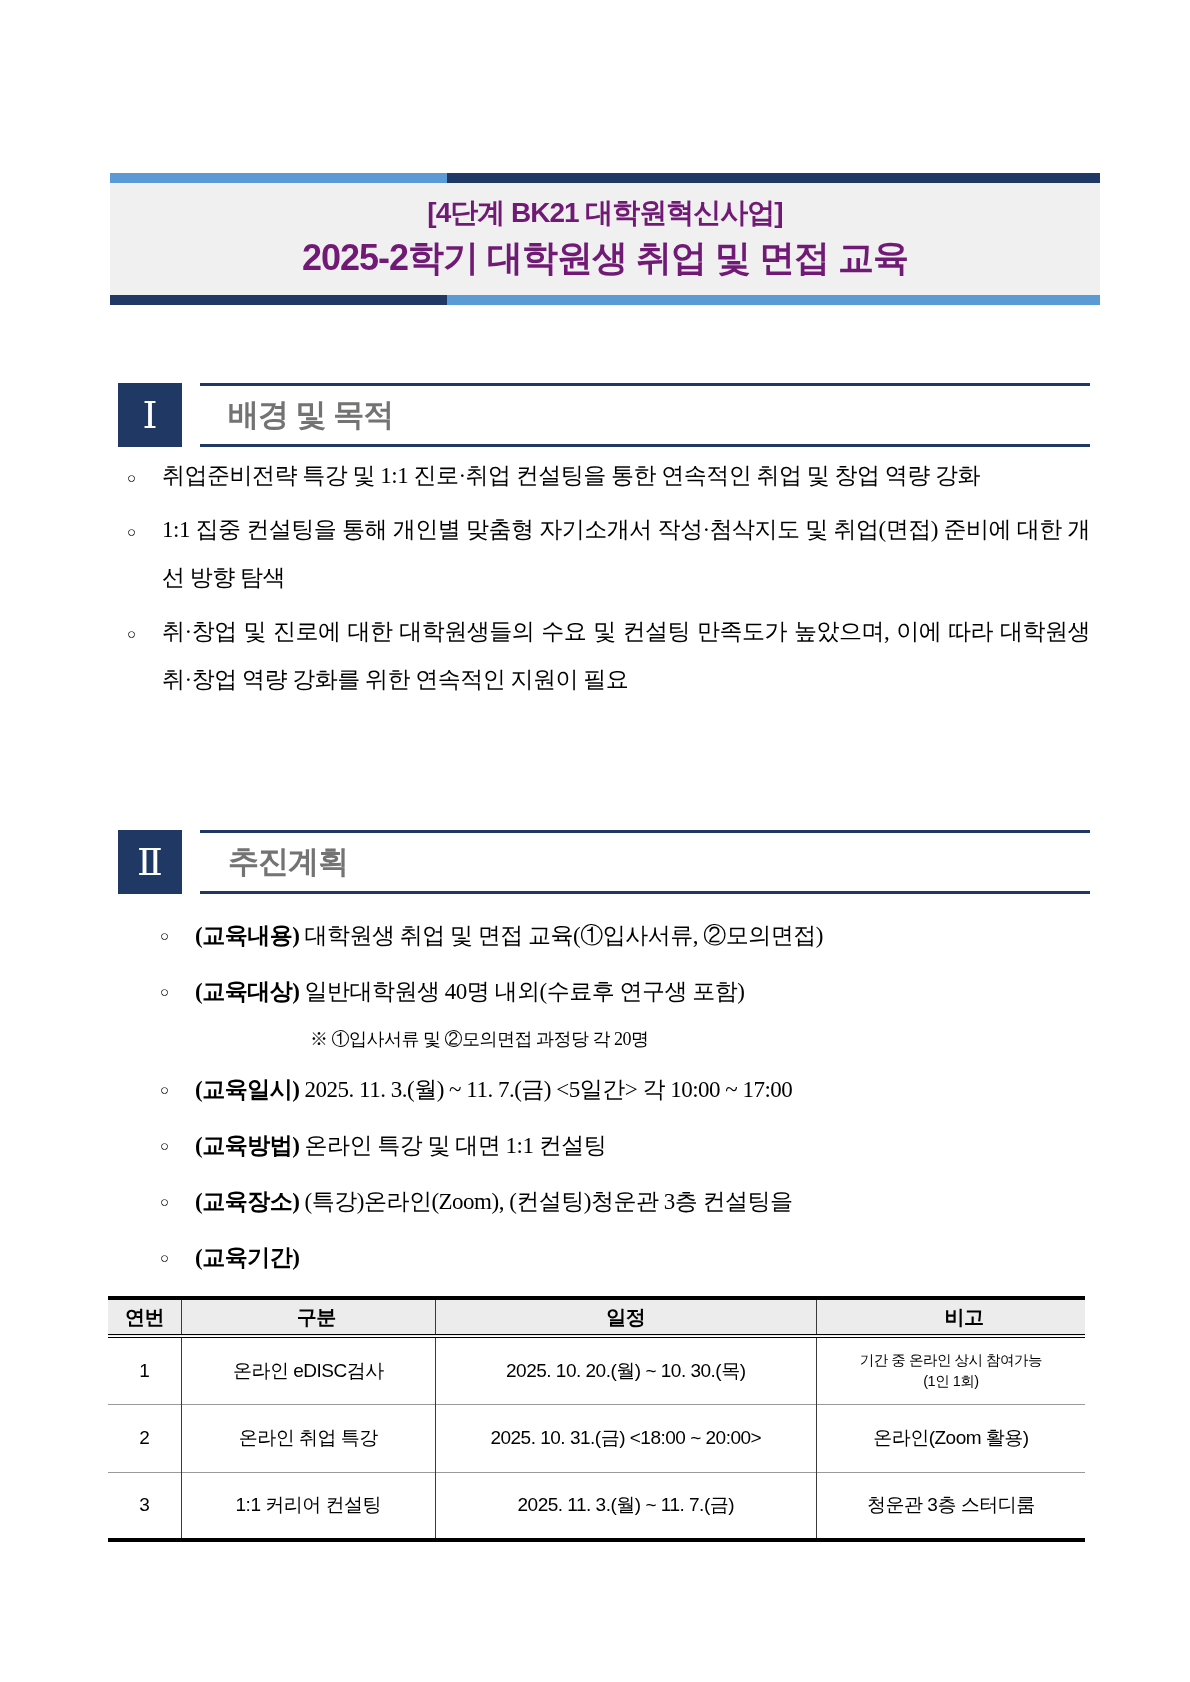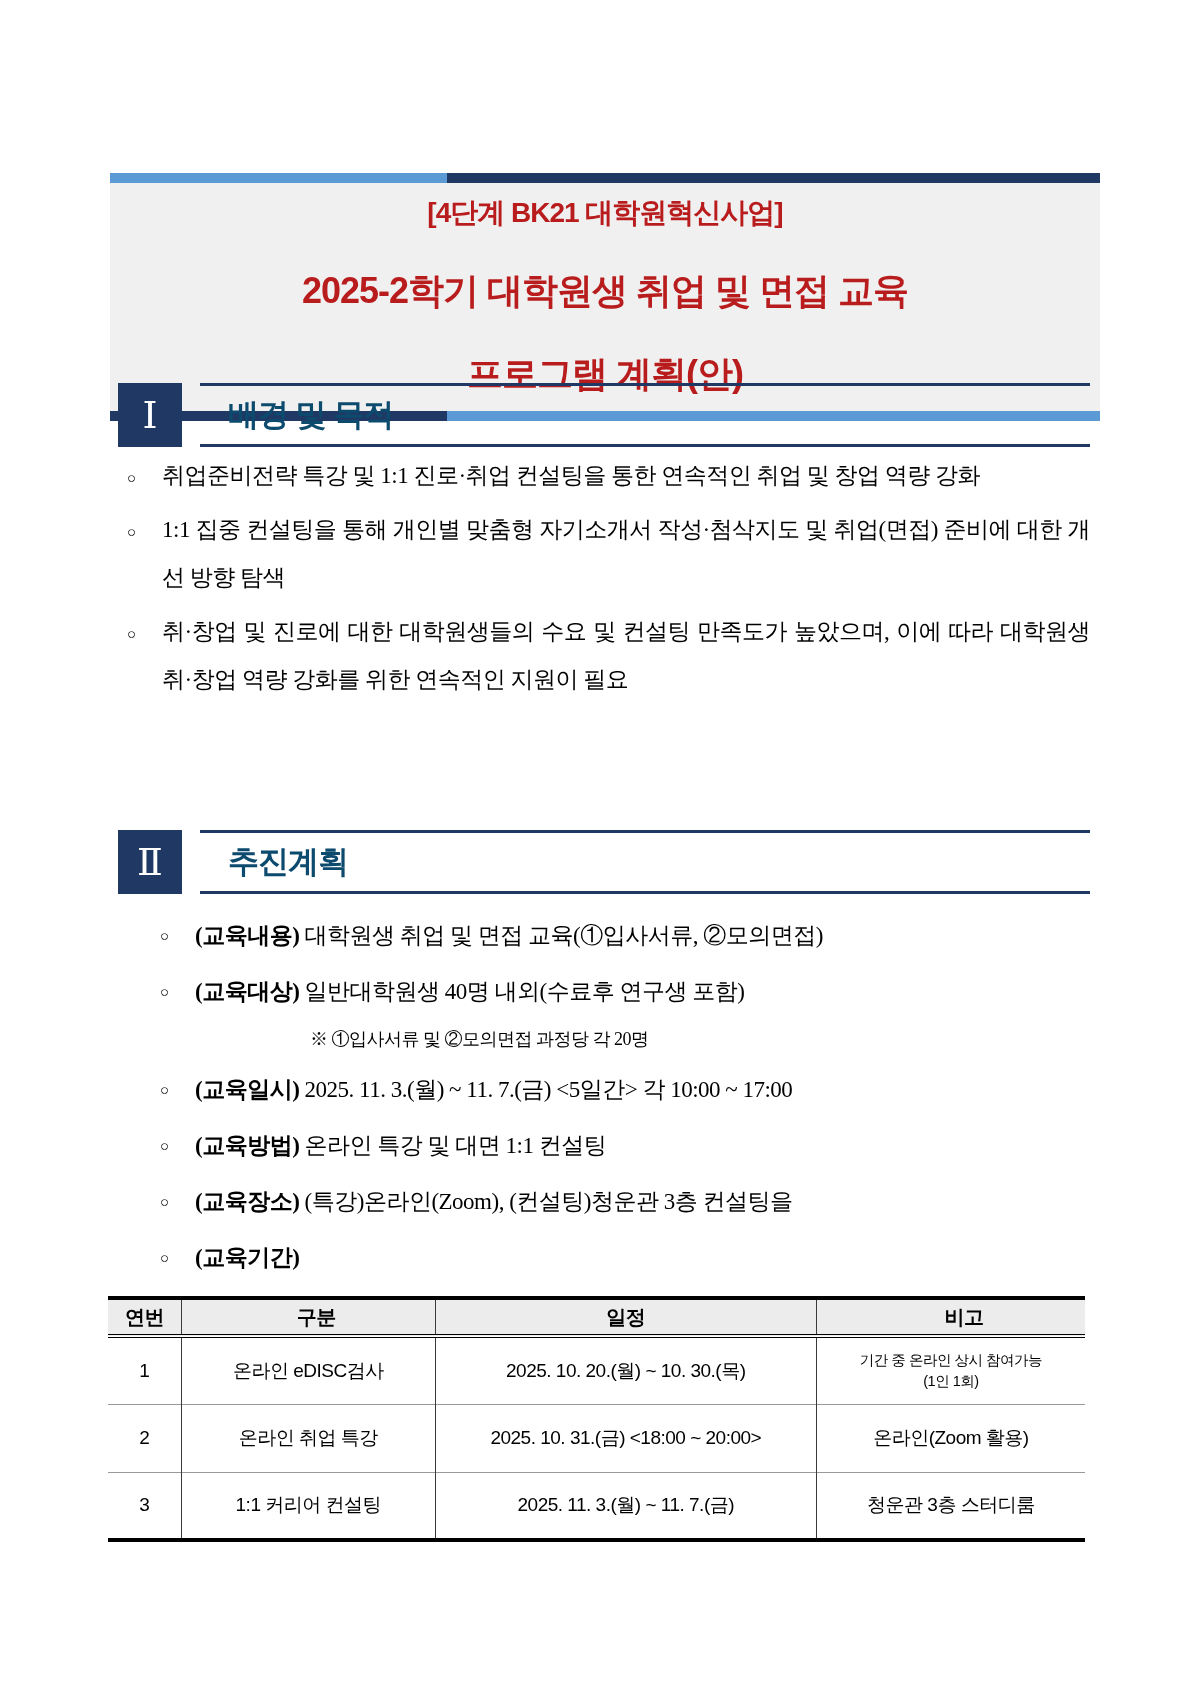--- a/index.html
+++ b/index.html
@@ -17,24 +17,24 @@
   .title-box { position:absolute; left:110px; top:173px; width:990px; }
   .bar { height:10px; width:100%; }
   .bar-top    { background:linear-gradient(to right,#5b9bd5 0%,#5b9bd5 34%,#1f3864 34%,#1f3864 100%); }
   .bar-bottom { background:linear-gradient(to right,#1f3864 0%,#1f3864 34%,#5b9bd5 34%,#5b9bd5 100%); }
   .title-body {
     background:#f0f0f1;
     text-align:center;
     padding:10px 0 12px;
     font-family:"Liberation Sans","DejaVu Sans",sans-serif;
     font-weight:bold;
-    color:#b91c1c;
+    color:#701a75;
   }
   .title-sub  { font-size:28px; line-height:40px; letter-spacing:-1px; }
-  .title-main { font-size:36px; line-height:50px; letter-spacing:-1px;margin-top:33px; }
+  .title-main { font-size:36px; line-height:50px; letter-spacing:-1px; }
 
   
   .section-header { position:absolute; left:118px; width:972px; height:64px; }
   .sec-num {
     position:absolute; left:0; top:0;
     width:64px; height:64px;
     background:#1f3864;
     color:#ffffff;
     font-family:"Liberation Serif","DejaVu Serif",serif;
     font-size:38px;
@@ -42,21 +42,21 @@
   }
   .sec-title-strip {
     position:absolute; left:82px; right:0; top:0; height:64px;
     border-top:3px solid #1f3864;
     border-bottom:3px solid #1f3864;
     display:flex; align-items:center;
     padding-left:28px;
     font-family:"Liberation Sans","DejaVu Sans",sans-serif;
     font-weight:bold;
     font-size:31px;
-    color:#0c4a6e;
+    color:#737373;
     letter-spacing:-1px;
   }
 
   
   .bullets { position:absolute; left:127px; top:452px; width:963px; }
   .bullet {
     position:relative;
     padding-left:35px;
     font-size:23px;
     line-height:48px;
@@ -127,21 +127,20 @@
 </head>
 <body>
 
 <div class="page">
 
   <div class="title-box">
     <div class="bar bar-top"></div>
     <div class="title-body">
       <div class="title-sub">[4단계 BK21 대학원혁신사업]</div>
       <div class="title-main">2025-2학기 대학원생 취업 및 면접 교육</div>
-      <div class="title-main">프로그램 계획(안)</div>
     </div>
     <div class="bar bar-bottom"></div>
   </div>
 
   <div class="section-header" style="top:383px;">
     <div class="sec-num">Ⅰ</div>
     <div class="sec-title-strip">배경 및 목적</div>
   </div>
 
   <div class="bullets">

